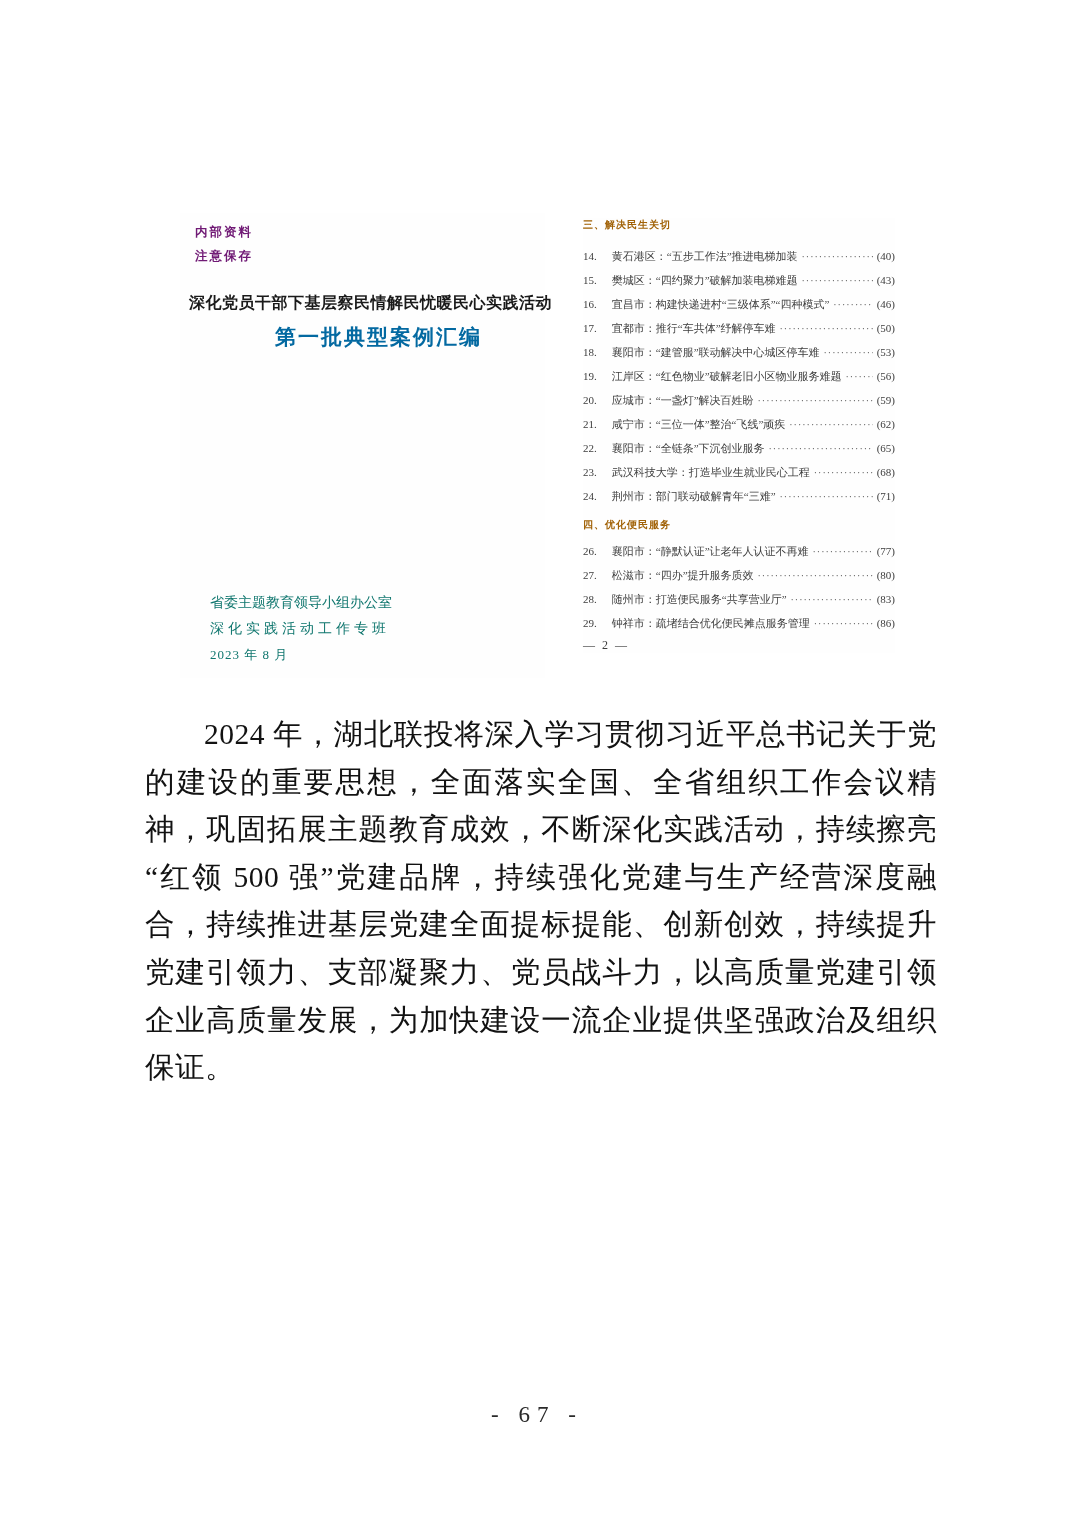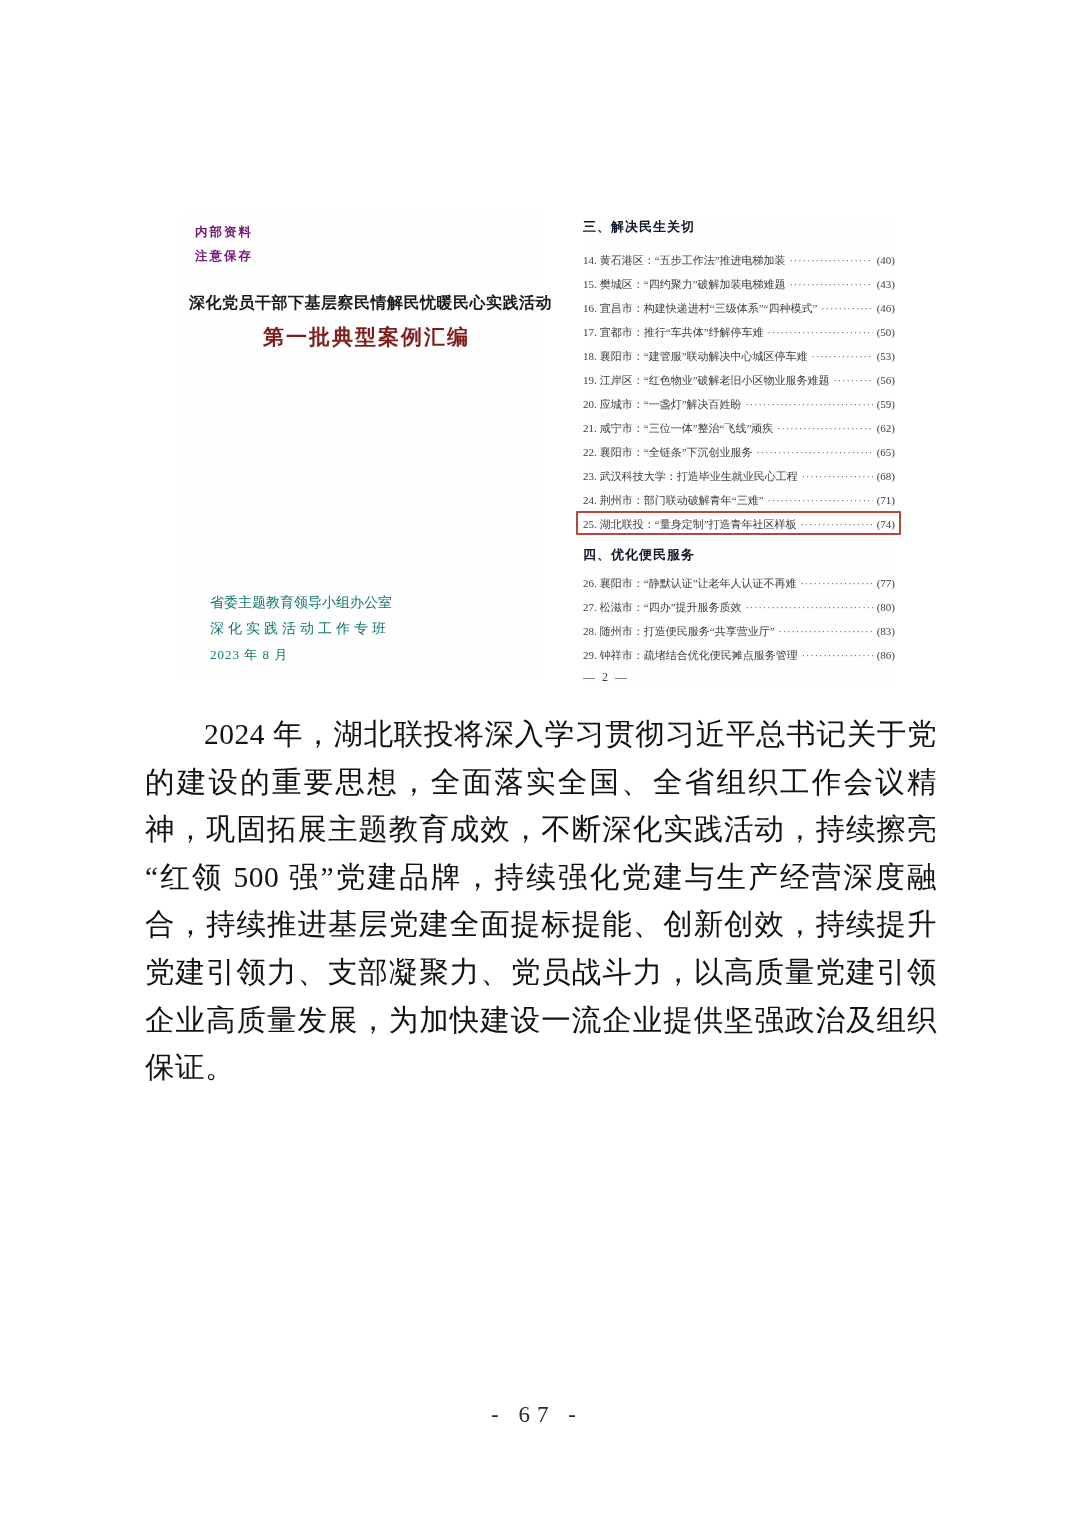--- a/index.html
+++ b/index.html
@@ -24,52 +24,52 @@
     line-height: 24px; letter-spacing: 2px;
     font-family: "Liberation Sans", "DejaVu Sans", sans-serif;
   }
   .cover-title-1 {
     position: absolute; left: 8px; top: 80px; width: 100%;
     text-align: center; white-space: nowrap;
     font-size: 16px; font-weight: bold; color: #1a1a1a;
     letter-spacing: 0.5px;
   }
   .cover-title-2 {
-    position: absolute; left: 4px; top: 110px; width: 100%;
+    position: absolute; left: 16px; top: 110px; width: 100%;
     text-align: center; white-space: nowrap;
-    font-size: 21px; font-weight: bold; color: #7f1d1d;
+    font-size: 21px; font-weight: bold; color: #0369a1;
     letter-spacing: 2px;
   }
   .cover-issuer {
     position: absolute; left: 30px; top: 377px; width: 250px;
     color: #0f766e;
     font-size: 14px; line-height: 26px;
   }
   .cover-issuer .issuer-line-2 { letter-spacing: 4px; }
   .cover-issuer .issue-date { font-size: 13px; letter-spacing: 1px; }
 
   
   .scan-toc {
     position: absolute; left: 583px; top: 218px; width: 312px;
     background: #fefefe;
     font-size: 11px; color: #3d3d3d;
   }
   .toc-heading {
-    font-size: 13px; font-weight: bold; color: #0f172a;
+    font-size: 10px; font-weight: bold; color: #a16207;
     letter-spacing: 1px;
     font-family: "Liberation Sans", "DejaVu Sans", sans-serif;
   }
   .toc-heading-3 { margin: 0 0 12px 0; }
   .toc-heading-4 { margin: 10px 0 7px 0; }
   .toc-row {
     display: flex; align-items: baseline;
     height: 24px; line-height: 24px;
     white-space: nowrap;
   }
-  .toc-no { margin-right: 3px; }
+  .toc-no { margin-right: 15px; }
   .toc-dots {
     flex: 1 1 auto; overflow: hidden;
     margin: 0 4px; color: #555;
   }
   .toc-dots::after {
     content: "······························································";
     letter-spacing: 1px; font-size: 10px;
   }
   .toc-page { flex: 0 0 auto; }
   .toc-row.highlight { position: relative; }
@@ -176,27 +176,20 @@
     <span class="toc-text">武汉科技大学：打造毕业生就业民心工程</span>
     <span class="toc-dots"></span>
     <span class="toc-page">(68)</span>
   </div>
       <div class="toc-row">
     <span class="toc-no">24.</span>
     <span class="toc-text">荆州市：部门联动破解青年“三难”</span>
     <span class="toc-dots"></span>
     <span class="toc-page">(71)</span>
   </div>
-      <div class="toc-row highlight">
-    <span class="toc-no">25.</span>
-    <span class="toc-text">湖北联投：“量身定制”打造青年社区样板</span>
-    <span class="toc-dots"></span>
-    <span class="toc-page">(74)</span>
-  <span class="hl-box" style="border-color: rgb(181, 73, 62);"></span>
-      </div>
     </div>
   <div class="toc-heading toc-heading-4">四、优化便民服务</div>
   <div id="toc-section-4">
       <div class="toc-row">
     <span class="toc-no">26.</span>
     <span class="toc-text">襄阳市：“静默认证”让老年人认证不再难</span>
     <span class="toc-dots"></span>
     <span class="toc-page">(77)</span>
   </div>
       <div class="toc-row">

